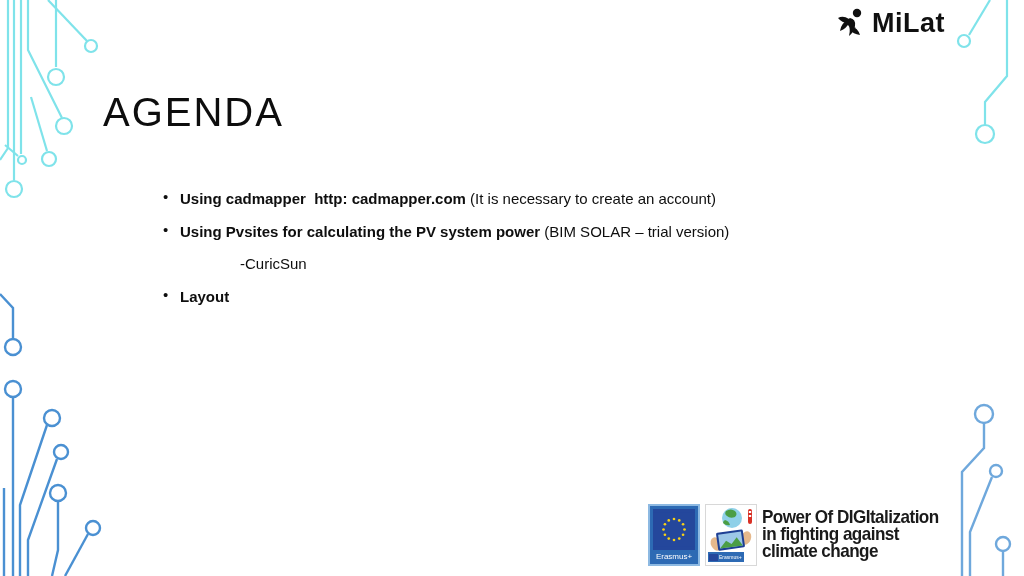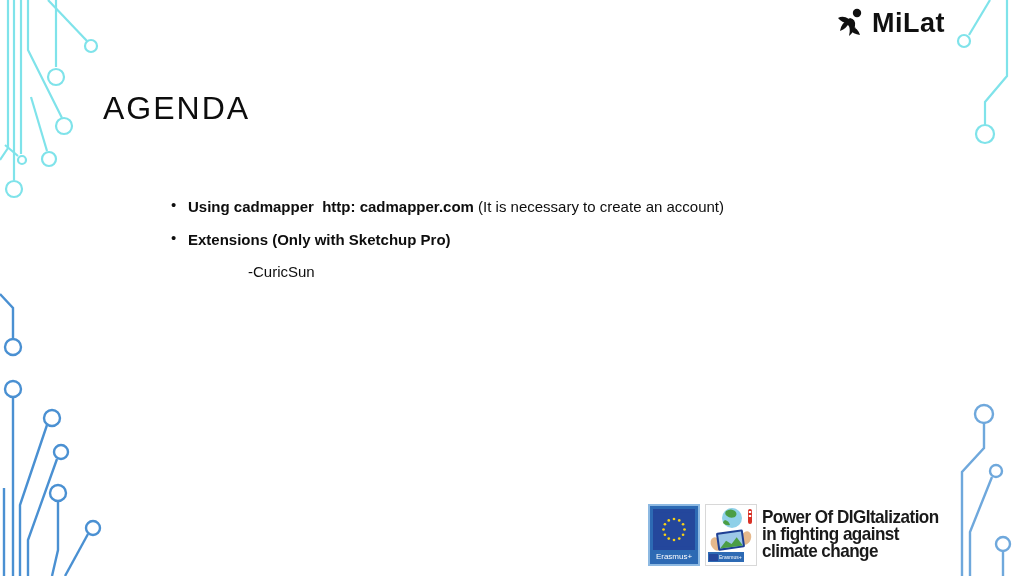--- a/index.html
+++ b/index.html
@@ -12,25 +12,25 @@
   .decor{position:absolute;top:0;left:0;width:1024px;height:576px;pointer-events:none;}
 
   
   .brand{position:absolute;top:6px;right:79px;display:flex;align-items:center;gap:4px;}
   .brand-icon{width:32px;height:34px;display:block;}
   .brand-name{font-size:27px;font-weight:700;letter-spacing:.5px;color:#101010;line-height:34px;}
 
   
   .title{
     position:absolute;left:103px;top:90px;
-    font-size:32px;letter-spacing:2px;font-weight:500;color:#0d0d0d;
+    font-size:40px;letter-spacing:2px;font-weight:500;color:#0d0d0d;
   }
 
   
-  .agenda{position:absolute;left:155px;top:175px;width:800px;list-style:none;margin:16px;padding:0;}
+  .agenda{position:absolute;left:155px;top:175px;width:800px;list-style:none;margin:8px;padding:0;}
   .agenda li{
     position:relative;height:32.7px;line-height:32.7px;
     font-size:15px;color:#0e0e0e;white-space:nowrap;
   }
   .agenda li.lvl1{padding-left:17px;}
   .agenda li.lvl1::before{
     content:"\2022";position:absolute;left:0;top:-2px;font-size:15px;color:#0e0e0e;
   }
   .agenda li.lvl2{padding-left:77px;}
   .agenda .b{font-weight:700;white-space:pre-wrap;}
@@ -127,22 +127,23 @@
       <path d="M12,14 q-7,3 -8,11 q7,-3 9,-8z"></path>
     </g>
   </svg>
   <span class="brand-name">MiLat</span>
 </div>
 
 <div class="title">AGENDA</div>
 
 <ul class="agenda">
   <li class="lvl1"><span class="b">Using cadmapper  http: cadmapper.com</span><span class="r"> (It is necessary to create an account)</span></li>
-  <li class="lvl1"><span class="b">Extensions (Only with Sketchup Pro)</span><span class="r"></span></li>
+  <li class="lvl1"><span class="b">Using Pvsites for calculating the PV system power</span><span class="r"> (BIM SOLAR – trial version)</span></li>
   <li class="lvl2"><span class="b"></span><span class="r">-CuricSun</span></li>
+  <li class="lvl1"><span class="b">Layout</span><span class="r"></span></li>
 </ul>
 
 <div class="footer">
 
   <div class="eu-logo">
     <div class="eu-flag">
       <svg viewBox="0 0 44 36">
         <rect width="44" height="36" fill="#24479c"></rect>
         <g fill="#F7D117">
           <circle cx="22" cy="7" r="1.4"></circle>

